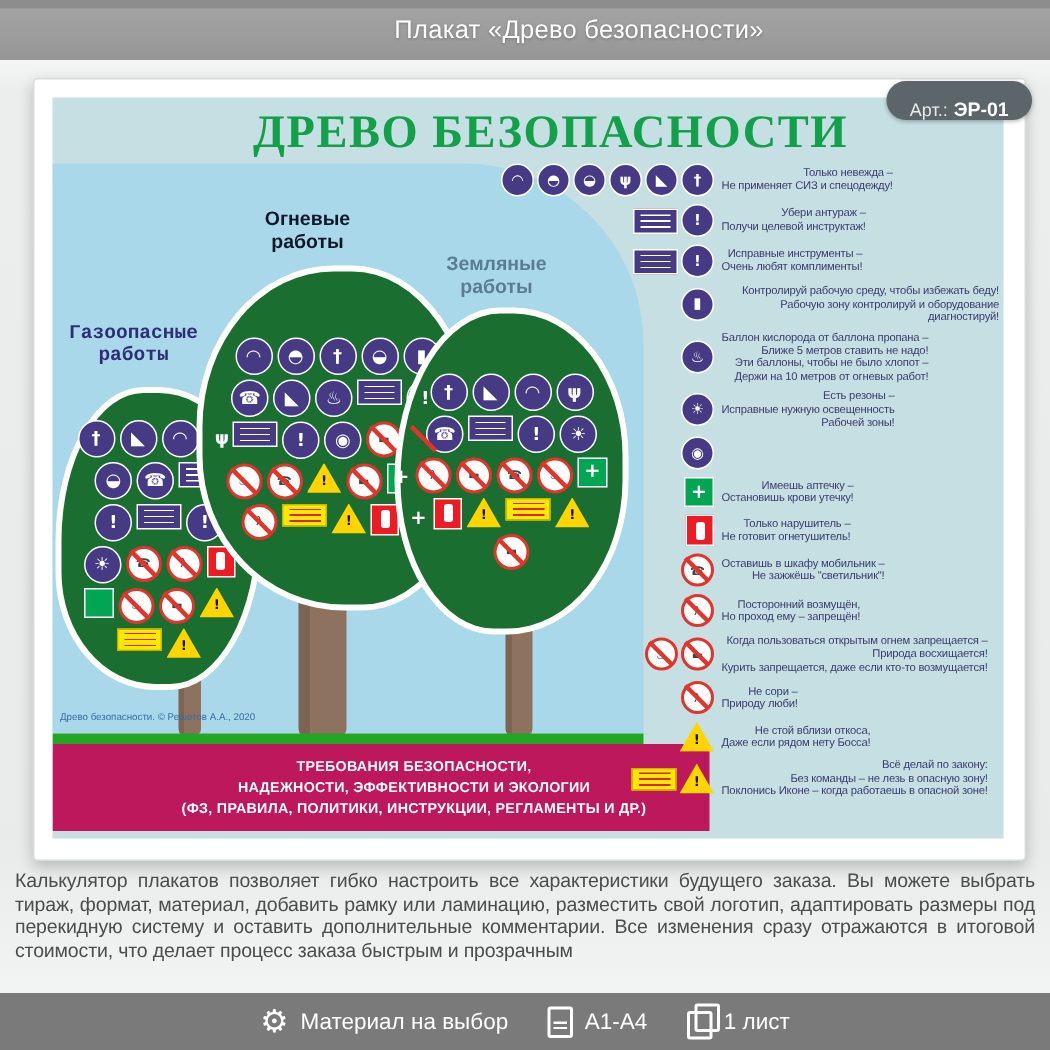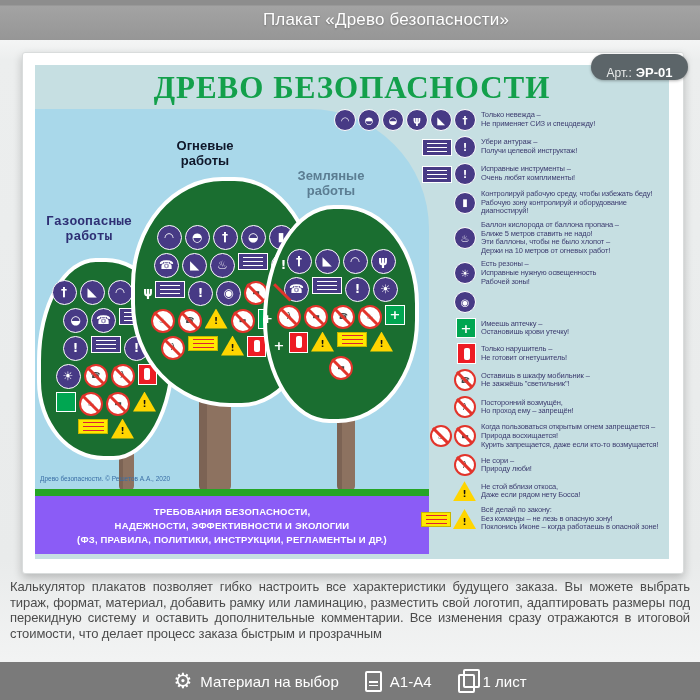--- a/index.html
+++ b/index.html
@@ -11,25 +11,25 @@
   .topbar{position:absolute;top:0;left:0;width:700px;height:40px;
           background:linear-gradient(#8d8d8d 0 5px,#a3a3a3 6px,#969696 100%);
           display:flex;align-items:center;justify-content:center;padding-left:36px;}
   .topbar-title{color:#fff;font-size:17px;letter-spacing:.2px;text-shadow:0 1px 2px rgba(0,0,0,.25);}
 
   
   .poster{position:absolute;left:22px;top:52px;width:660px;height:520px;background:#fff;
           border:1px solid #d9dcdc;border-radius:3px;box-shadow:0 4px 10px rgba(0,0,0,.22);}
   .poster-inner{position:absolute;left:12px;top:12px;width:634px;height:494px;background:#c6dfe2;overflow:hidden;}
   .poster-title{position:absolute;top:5px;left:0;width:100%;text-align:center;
-          font-family:"Liberation Serif",serif;font-weight:bold;font-size:31px;color:#13a04b;letter-spacing:1px;}
+          font-family:"Liberation Serif",serif;font-weight:bold;font-size:31px;color:#13a04b;letter-spacing:1px;padding-left:15px;}
   .sky{position:absolute;left:0;top:44px;width:394px;height:380px;background:#a9d8ea;border-top-right-radius:120px;}
   .grass{position:absolute;left:0;top:424px;width:394px;height:7px;background:#25a525;}
-  .banner{position:absolute;left:0;top:431px;width:394px;height:58px;background:#8b5cf6;
-          display:flex;flex-direction:column;align-items:center;justify-content:center;gap:3px;}
+  .banner{position:absolute;left:0;top:431px;width:394px;height:58px;background:#be185d;
+          display:flex;flex-direction:column;align-items:center;justify-content:center;gap:3px;padding-left:44px;}
   .banner div{color:#fff;font-weight:bold;font-size:9.5px;letter-spacing:.2px;text-align:center;}
   .copyright{position:absolute;left:5px;top:410px;font-size:6.5px;color:#3a6ea5;}
 
   .trunk{position:absolute;background:linear-gradient(to right,#7c6354 0 25%,#8d7260 25%);border-radius:4px 4px 5px 5px;}
   .trunk-left{left:84px;top:360px;width:15px;height:66px;}
   .trunk-mid{left:164px;top:300px;width:32px;height:126px;}
   .trunk-right{left:302px;top:350px;width:18px;height:76px;}
 
   .canopy{position:absolute;background:#1a6e30;border:4px solid #fff;box-sizing:border-box;
           display:flex;flex-wrap:wrap;align-content:center;justify-content:center;gap:3px;padding:14px 10px;}
@@ -39,21 +39,21 @@
 
   .tree-label{position:absolute;font-weight:bold;font-size:13px;text-align:center;line-height:1.15;}
   .label-gas{left:2px;top:150px;width:104px;color:#2e2f74;font-family:Liberation Mono, monospace;}
   .label-fire{left:128px;top:74px;width:84px;color:#0f172a;}
   .label-earth{left:250px;top:104px;width:92px;color:#5b7d92;}
 
   
   .rules{position:absolute;left:293px;top:44px;width:338px;display:flex;flex-direction:column;gap:5px;}
   .rule{display:flex;align-items:center;}
   .rule-icons{flex:0 0 148px;display:flex;justify-content:flex-end;align-items:center;gap:2px;}
-  .rule-text{margin-left:5px;color:#3c3c6f;font-size:7.5px;line-height:1.15;letter-spacing:-.15px;}
+  .rule-text{margin-left:5px;color:#3c3c6f;font-size:7.5px;line-height:1.15;letter-spacing:-.15px;text-align:right;}
 
   
   .chip{display:inline-flex;align-items:center;justify-content:center;flex:none;position:relative;
         font-family:"DejaVu Sans",sans-serif;box-sizing:border-box;}
   .chip .glyph{position:relative;z-index:1;}
   .chip-m{width:22px;height:22px;border-radius:50%;background:#473a85;border:1.5px solid #fff;
           color:#fff;font-size:10px;font-weight:bold;}
   .chip-mr{width:30px;height:17px;background:#473a85;border:1.5px solid #fff;}
   .chip-mr .lines{width:70%;height:9px;background:repeating-linear-gradient(to bottom,#fff 0 1px,transparent 1px 4px);}
   .chip-p{width:22px;height:22px;border-radius:50%;background:#fff;border:2.5px solid #e2342b;color:#444;font-size:8px;}

